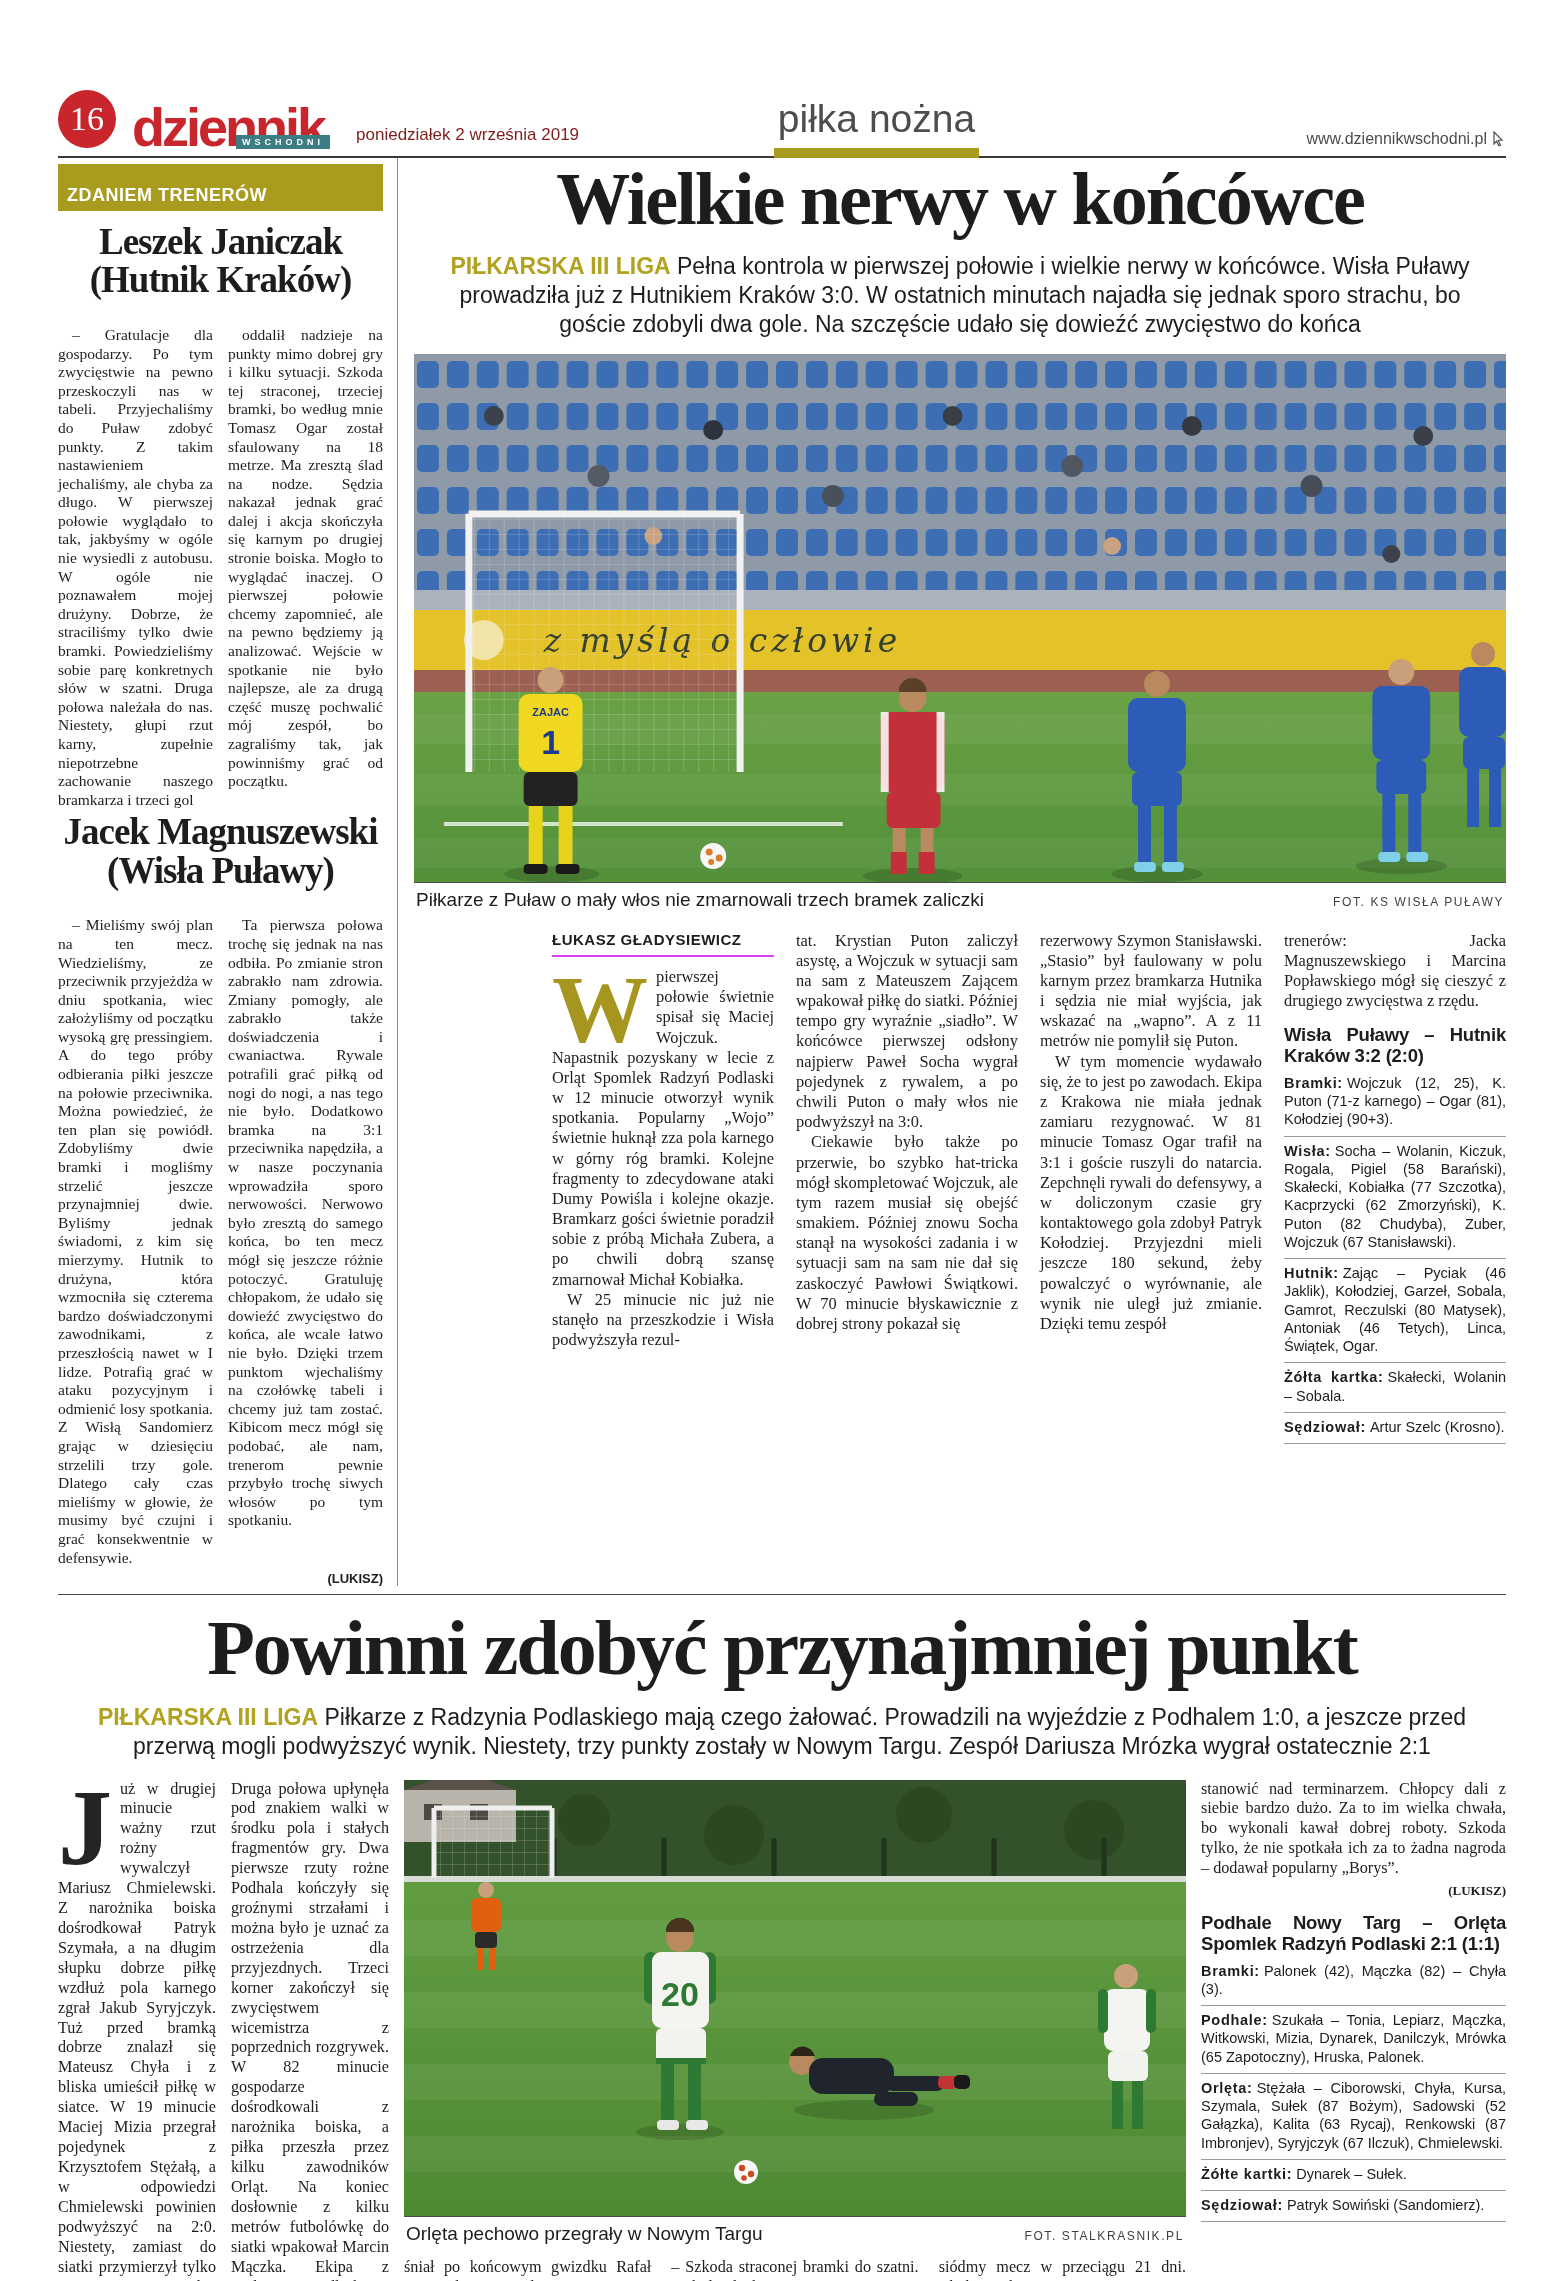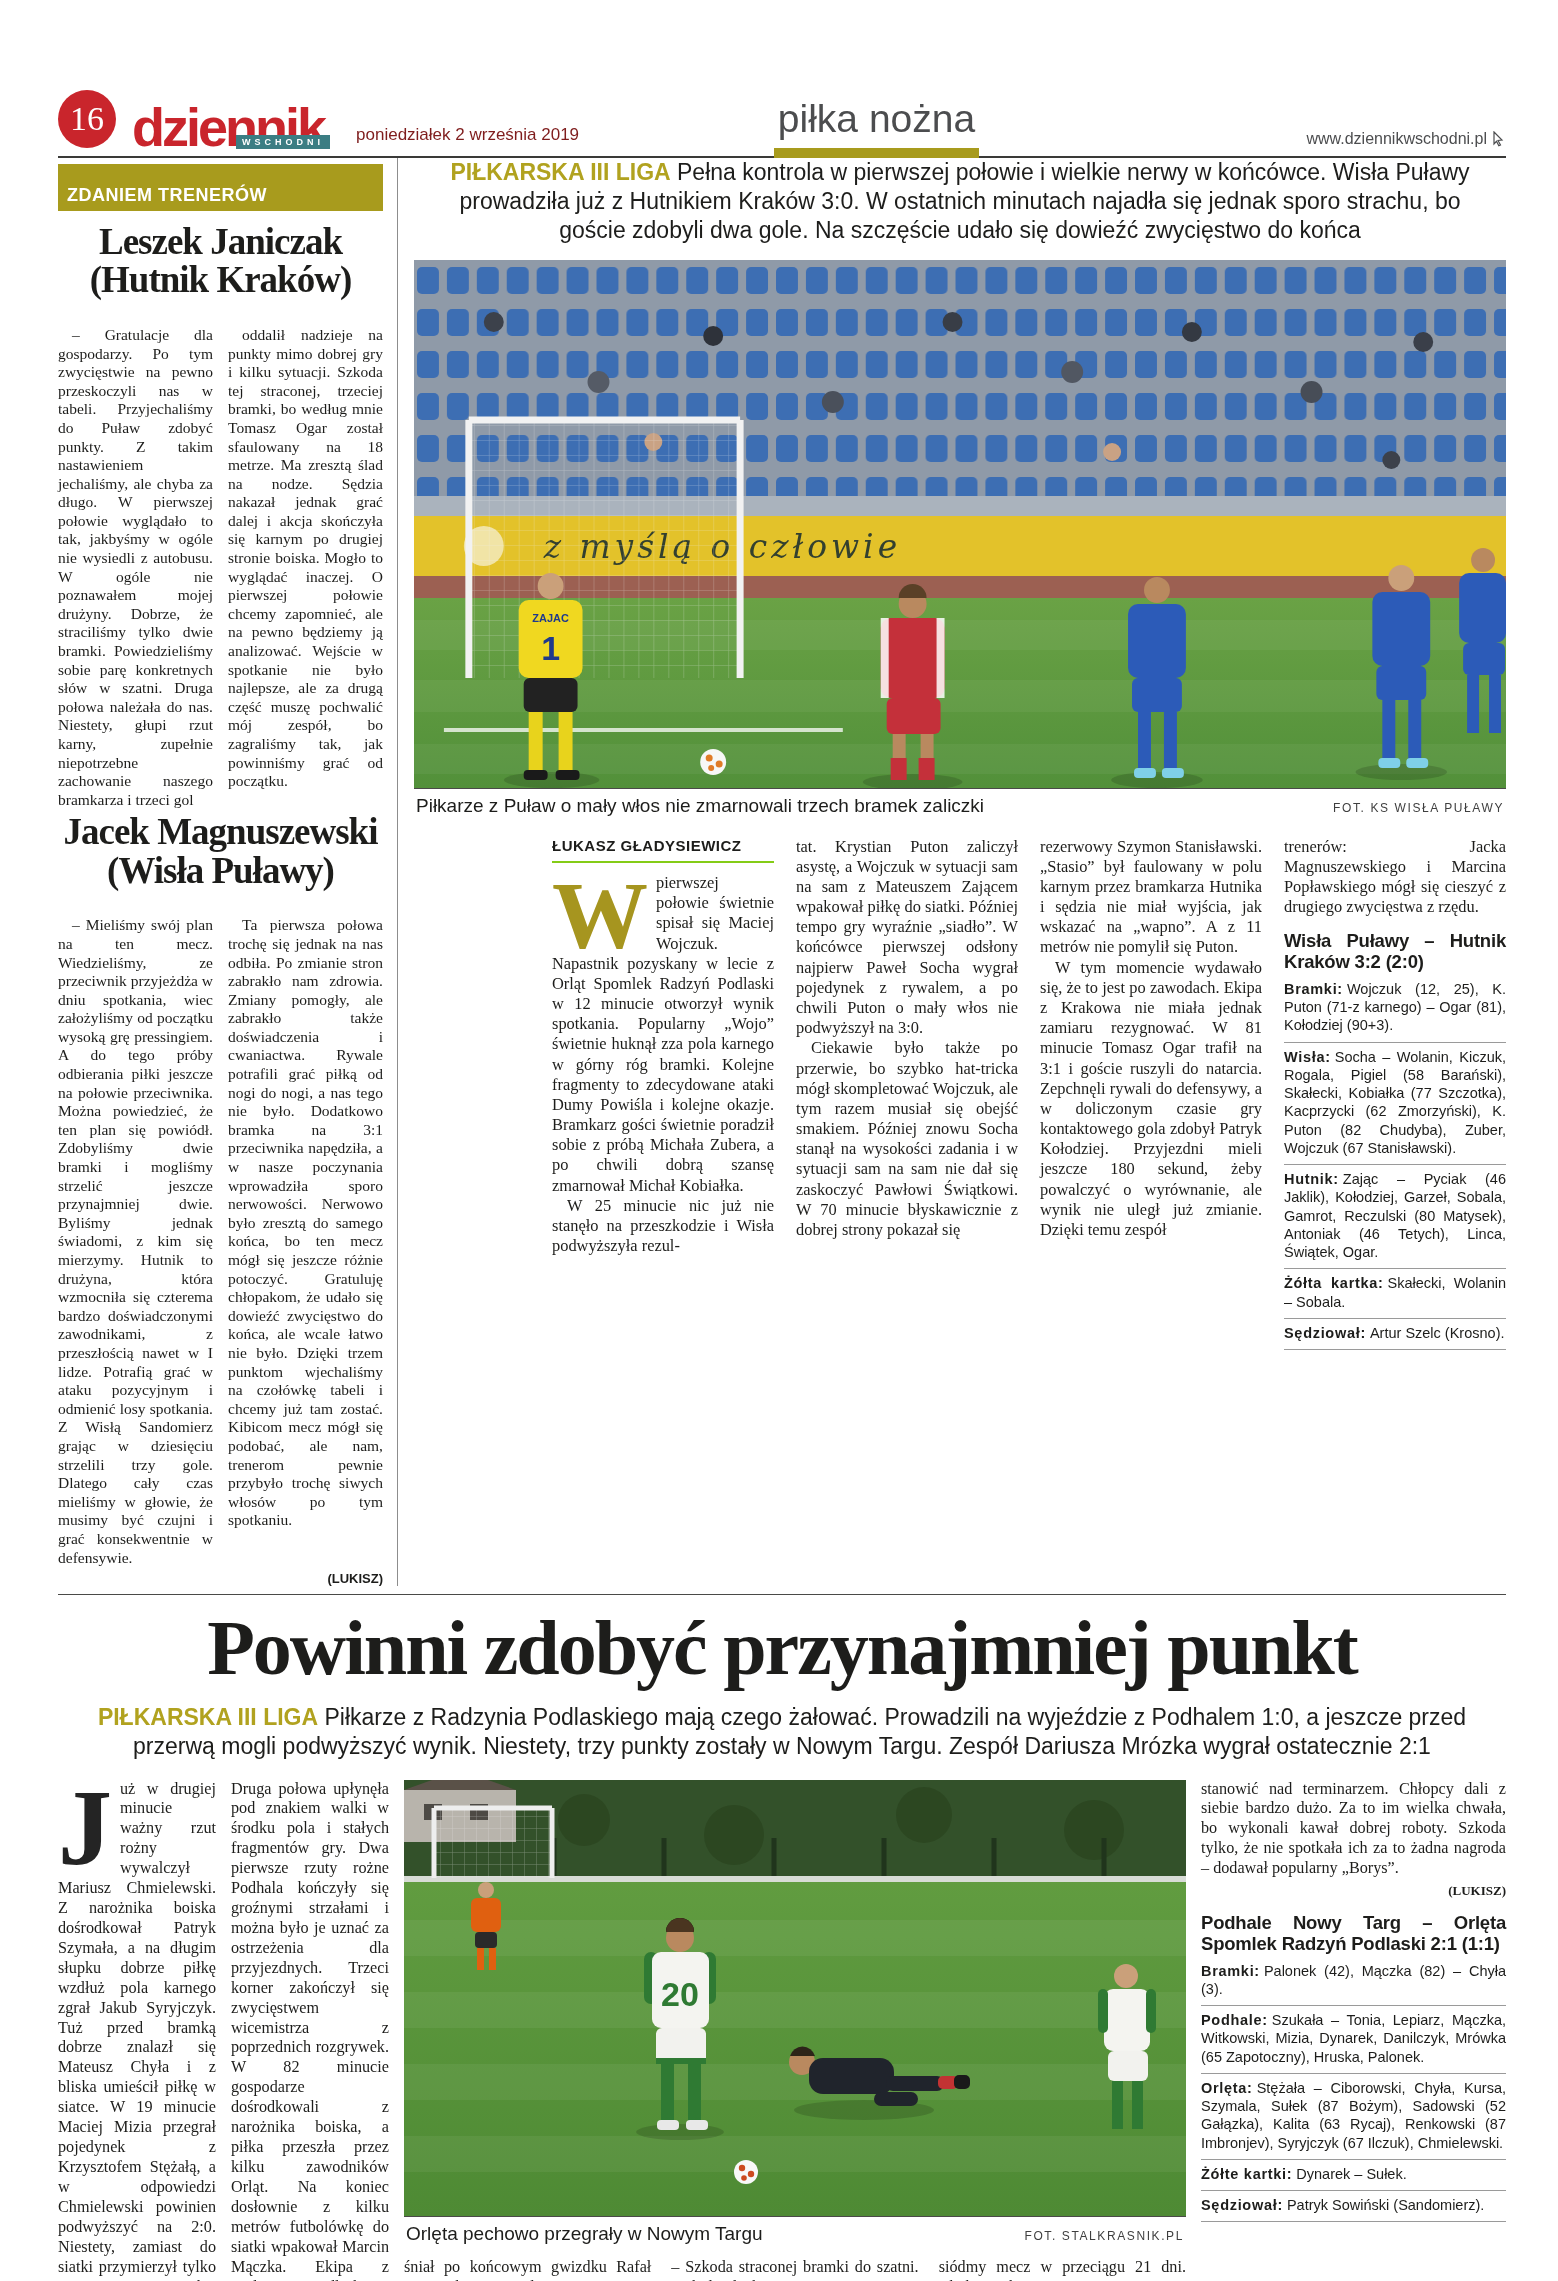--- a/index.html
+++ b/index.html
@@ -54,21 +54,21 @@
                border-top:1px solid #4a4a48;padding:6px 2px 4px;}
   .caption{font-size:19px;}
   .credit{font-size:12px;letter-spacing:1.6px;color:#3f3f3f;}
 
   .art-cols{display:flex;gap:22px;margin:16px 0 0 138px;}
   .art-col{flex:1;font-family:"Liberation Serif",serif;font-size:16.4px;line-height:1.23;
            text-align:justify;}
   .art-col p{margin:0;text-indent:15px;}
   .art-col p.nofirst{text-indent:0;}
   .byline{font-family:"Liberation Sans",sans-serif;font-weight:bold;font-size:15px;
-          letter-spacing:.5px;border-bottom:2px solid #84cc16;padding-bottom:6px;
+          letter-spacing:.5px;border-bottom:2px solid #d946ef;padding-bottom:6px;
           margin-bottom:10px;text-align:left;}
   .dropcap{float:left;font-family:"Liberation Serif",serif;font-weight:bold;font-size:96px;
            line-height:74px;padding:6px 8px 0 0;color:#a6951f;}
   .dropcap.dark{color:#242424;font-size:108px;line-height:84px;}
 
   .stats{margin-top:14px;font-family:"Liberation Sans",sans-serif;}
   .stats-title{font-weight:bold;font-size:18.5px;line-height:1.12;margin-bottom:2px;
                letter-spacing:-.2px;}
   .stat-row{border-bottom:1px solid #9a9a9a;padding:5px 0 7px;font-size:14.5px;line-height:1.26;}
   .stat-label{font-weight:bold;letter-spacing:.7px;margin-right:4px;}
@@ -132,20 +132,21 @@
 
       <h2 class="quote-head">Jacek Magnuszewski (Wisła Puławy)</h2>
       <div class="quote-text">
         <p>– Mieliśmy swój plan na ten mecz. Wiedzieliśmy, ze przeciwnik przyjeżdża w dniu spotkania, wiec założyliśmy od początku wysoką grę pressingiem. A do tego próby odbierania piłki jeszcze na połowie przeciwnika. Można powiedzieć, że ten plan się powiódł. Zdobyliśmy dwie bramki i mogliśmy strzelić jeszcze przynajmniej dwie. Byliśmy jednak świadomi, z kim się mierzymy. Hutnik to drużyna, która wzmocniła się czterema bardzo doświadczonymi zawodnikami, z przeszłością nawet w I lidze. Potrafią grać w ataku pozycyjnym i odmienić losy spotkania. Z Wisłą Sandomierz grając w dziesięciu strzelili trzy gole. Dlatego cały czas mieliśmy w głowie, że musimy być czujni i grać konsekwentnie w defensywie.</p>
         <p>Ta pierwsza połowa trochę się jednak na nas odbiła. Po zmianie stron zabrakło nam zdrowia. Zmiany pomogły, ale zabrakło także doświadczenia i cwaniactwa. Rywale potrafili grać piłką od nogi do nogi, a nas tego nie było. Dodatkowo bramka na 3:1 przeciwnika napędziła, a w nasze poczynania wprowadziła sporo nerwowości. Nerwowo było zresztą do samego końca, bo ten mecz mógł się jeszcze różnie potoczyć. Gratuluję chłopakom, że udało się dowieźć zwycięstwo do końca, ale wcale łatwo nie było. Dzięki trzem punktom wjechaliśmy na czołówkę tabeli i chcemy już tam zostać. Kibicom mecz mógł się podobać, ale nam, trenerom pewnie przybyło trochę siwych włosów po tym spotkaniu.</p>
       </div>
       <div class="signoff">(LUKISZ)</div>
     </aside>
 
     <section class="main-art">
+      <h1 class="art-headline">Wielkie nerwy w końcówce</h1>
       <p class="lead">
         <span class="lead-label">PIŁKARSKA III LIGA</span>
         <span>Pełna kontrola w pierwszej połowie i wielkie nerwy w końcówce. Wisła Puławy prowadziła już z Hutnikiem Kraków 3:0. W ostatnich minutach najadła się jednak sporo strachu, bo goście zdobyli dwa gole. Na szczęście udało się dowieźć zwycięstwo do końca</span>
       </p>
 
       <svg class="photo" viewBox="0 0 1095 528" preserveAspectRatio="none">
         <defs>
           <pattern id="seats" width="30" height="42" patternUnits="userSpaceOnUse">
             <rect x="3" y="7" width="22" height="27" rx="5" fill="#2f66b5"></rect>
           </pattern>

